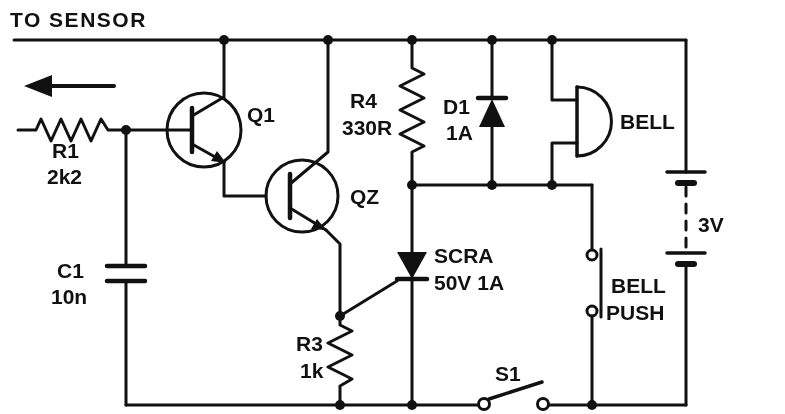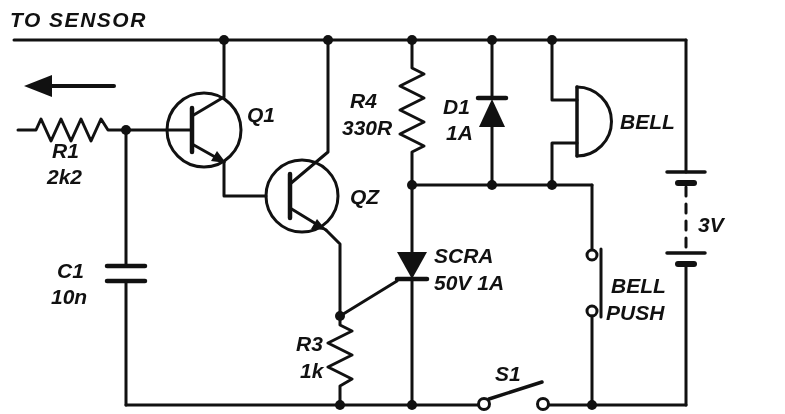--- a/index.html
+++ b/index.html
@@ -7,21 +7,20 @@
     padding: 0;
     background: #ffffff;
   }
   .canvas {
     position: relative;
     width: 785px;
     height: 414px;
     background: #ffffff;
     overflow: hidden;
     font-family: "Liberation Sans", sans-serif;
-    font-style: italic;
   }
   svg { display: block; }
   .wire {
     stroke: #111111;
     stroke-width: 3;
     fill: none;
     stroke-linecap: round;
     stroke-linejoin: round;
   }
   .thick { stroke-width: 4.5; }

